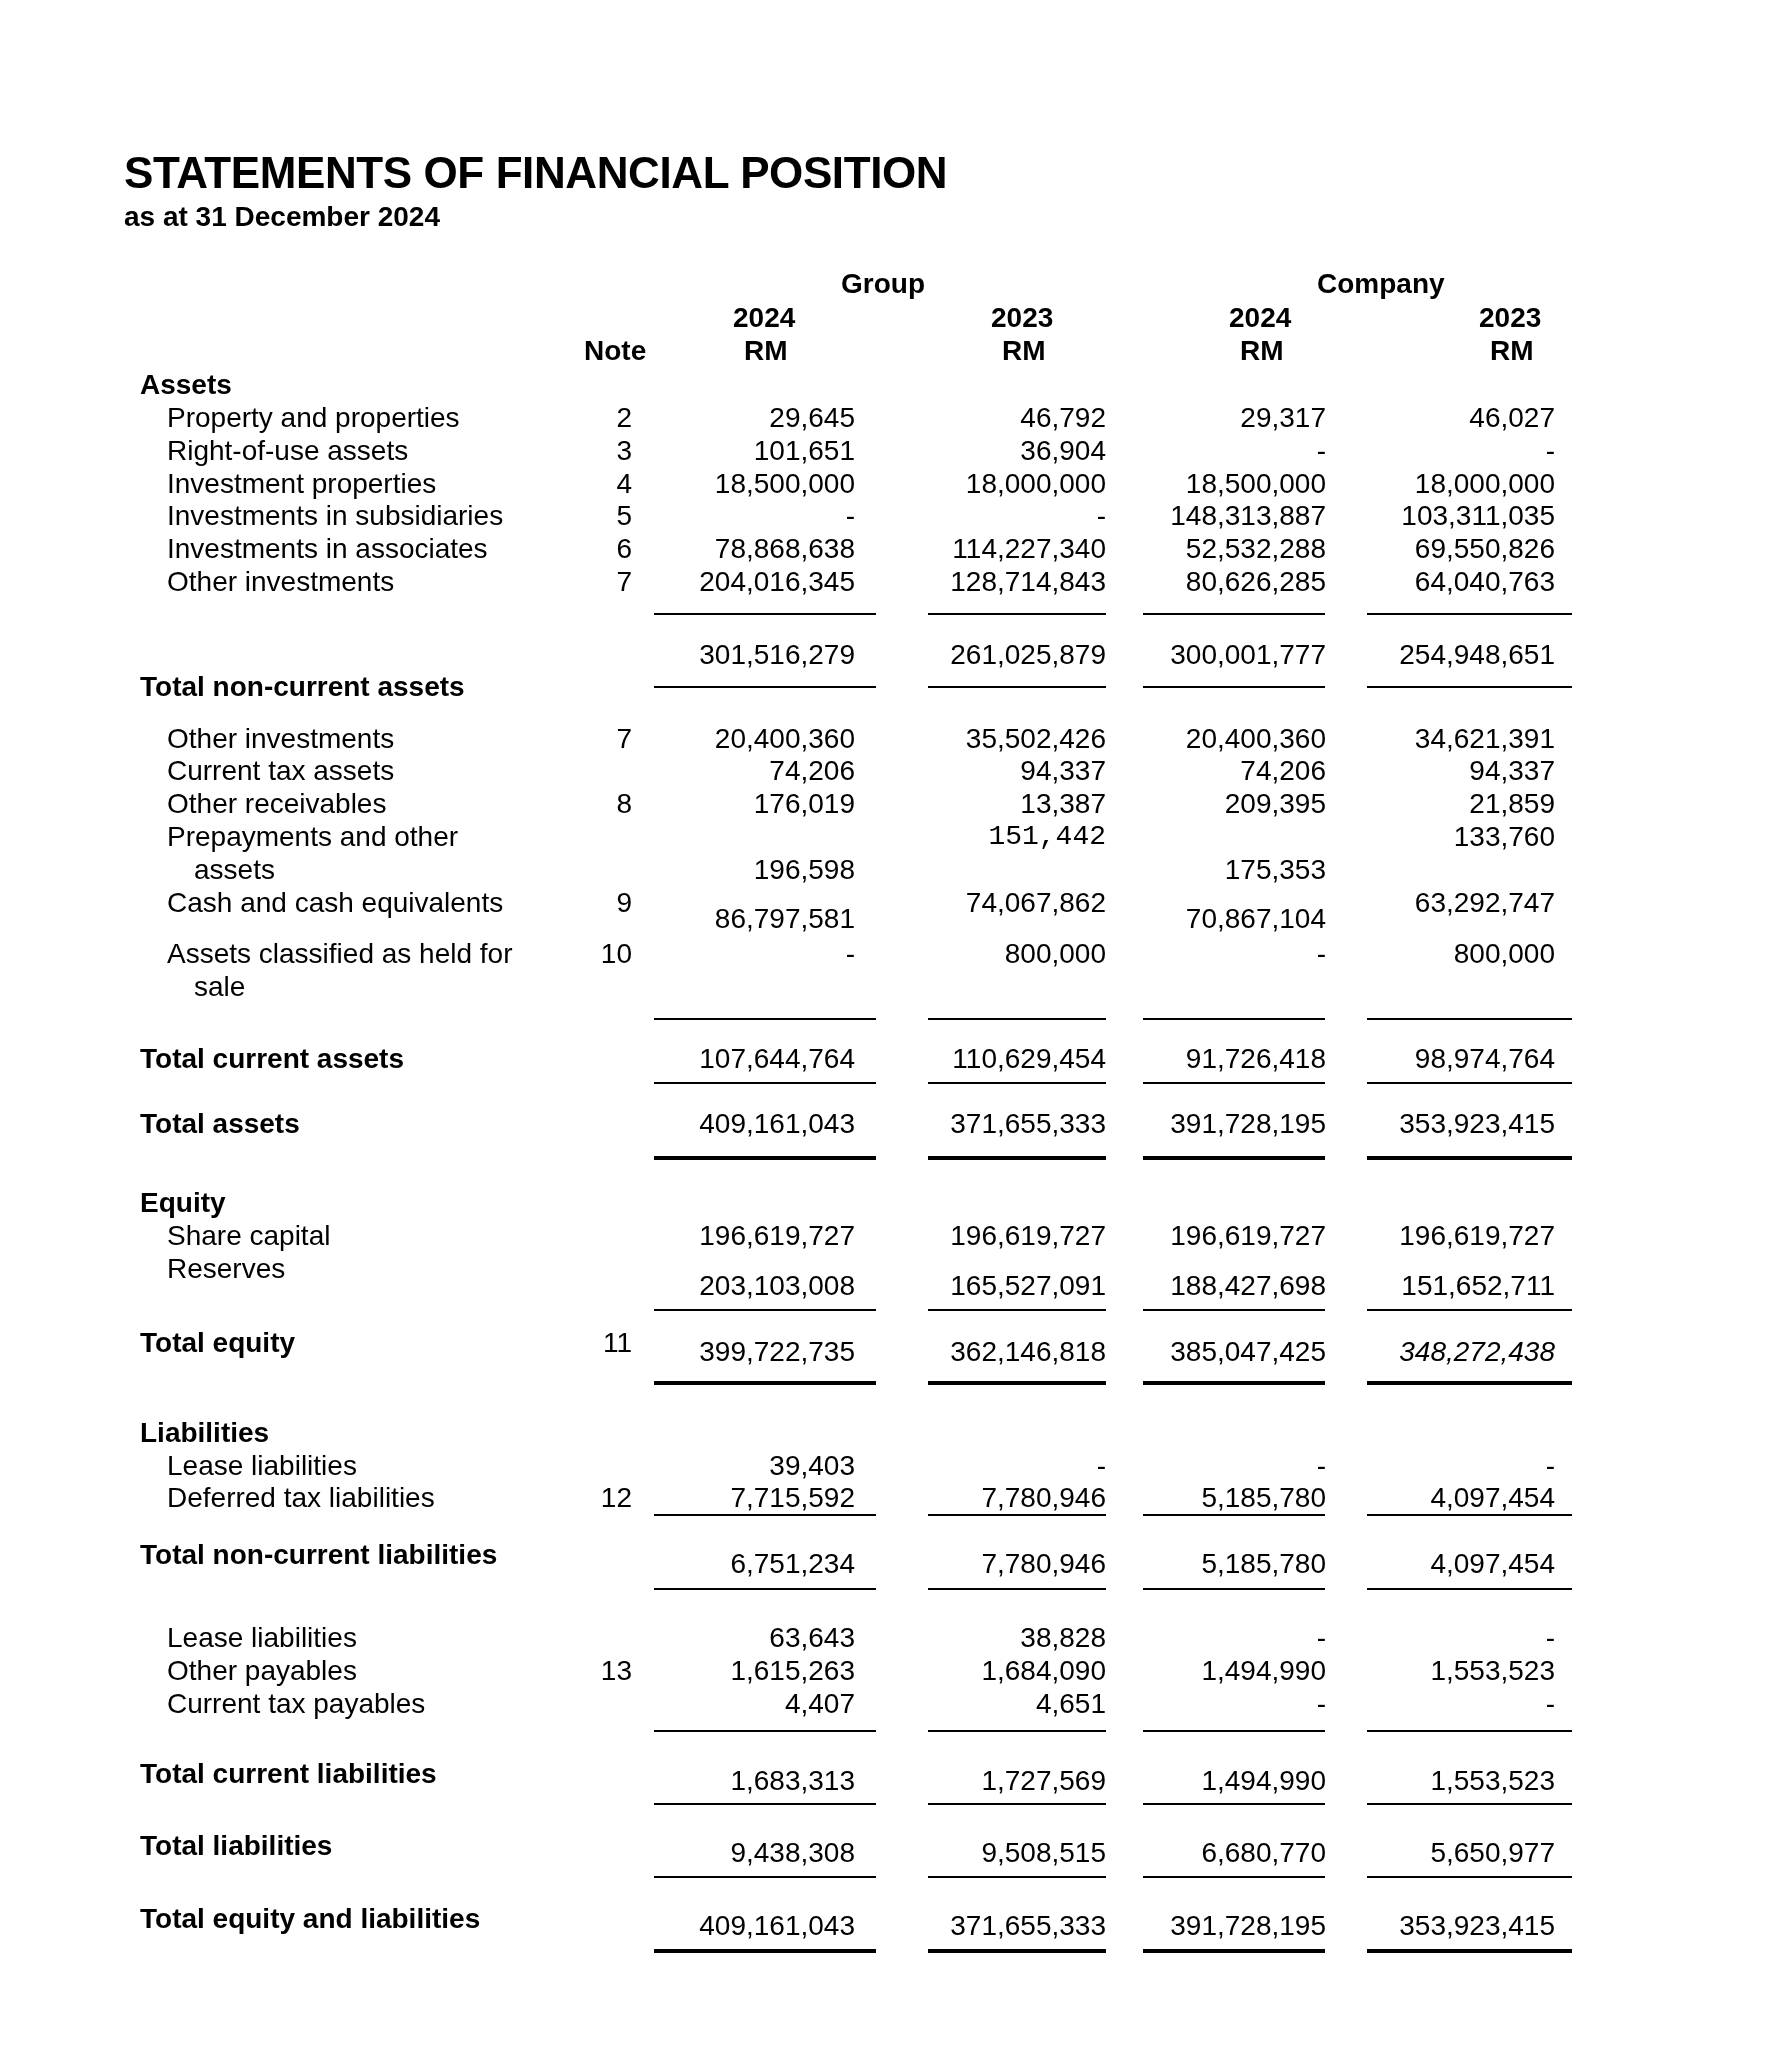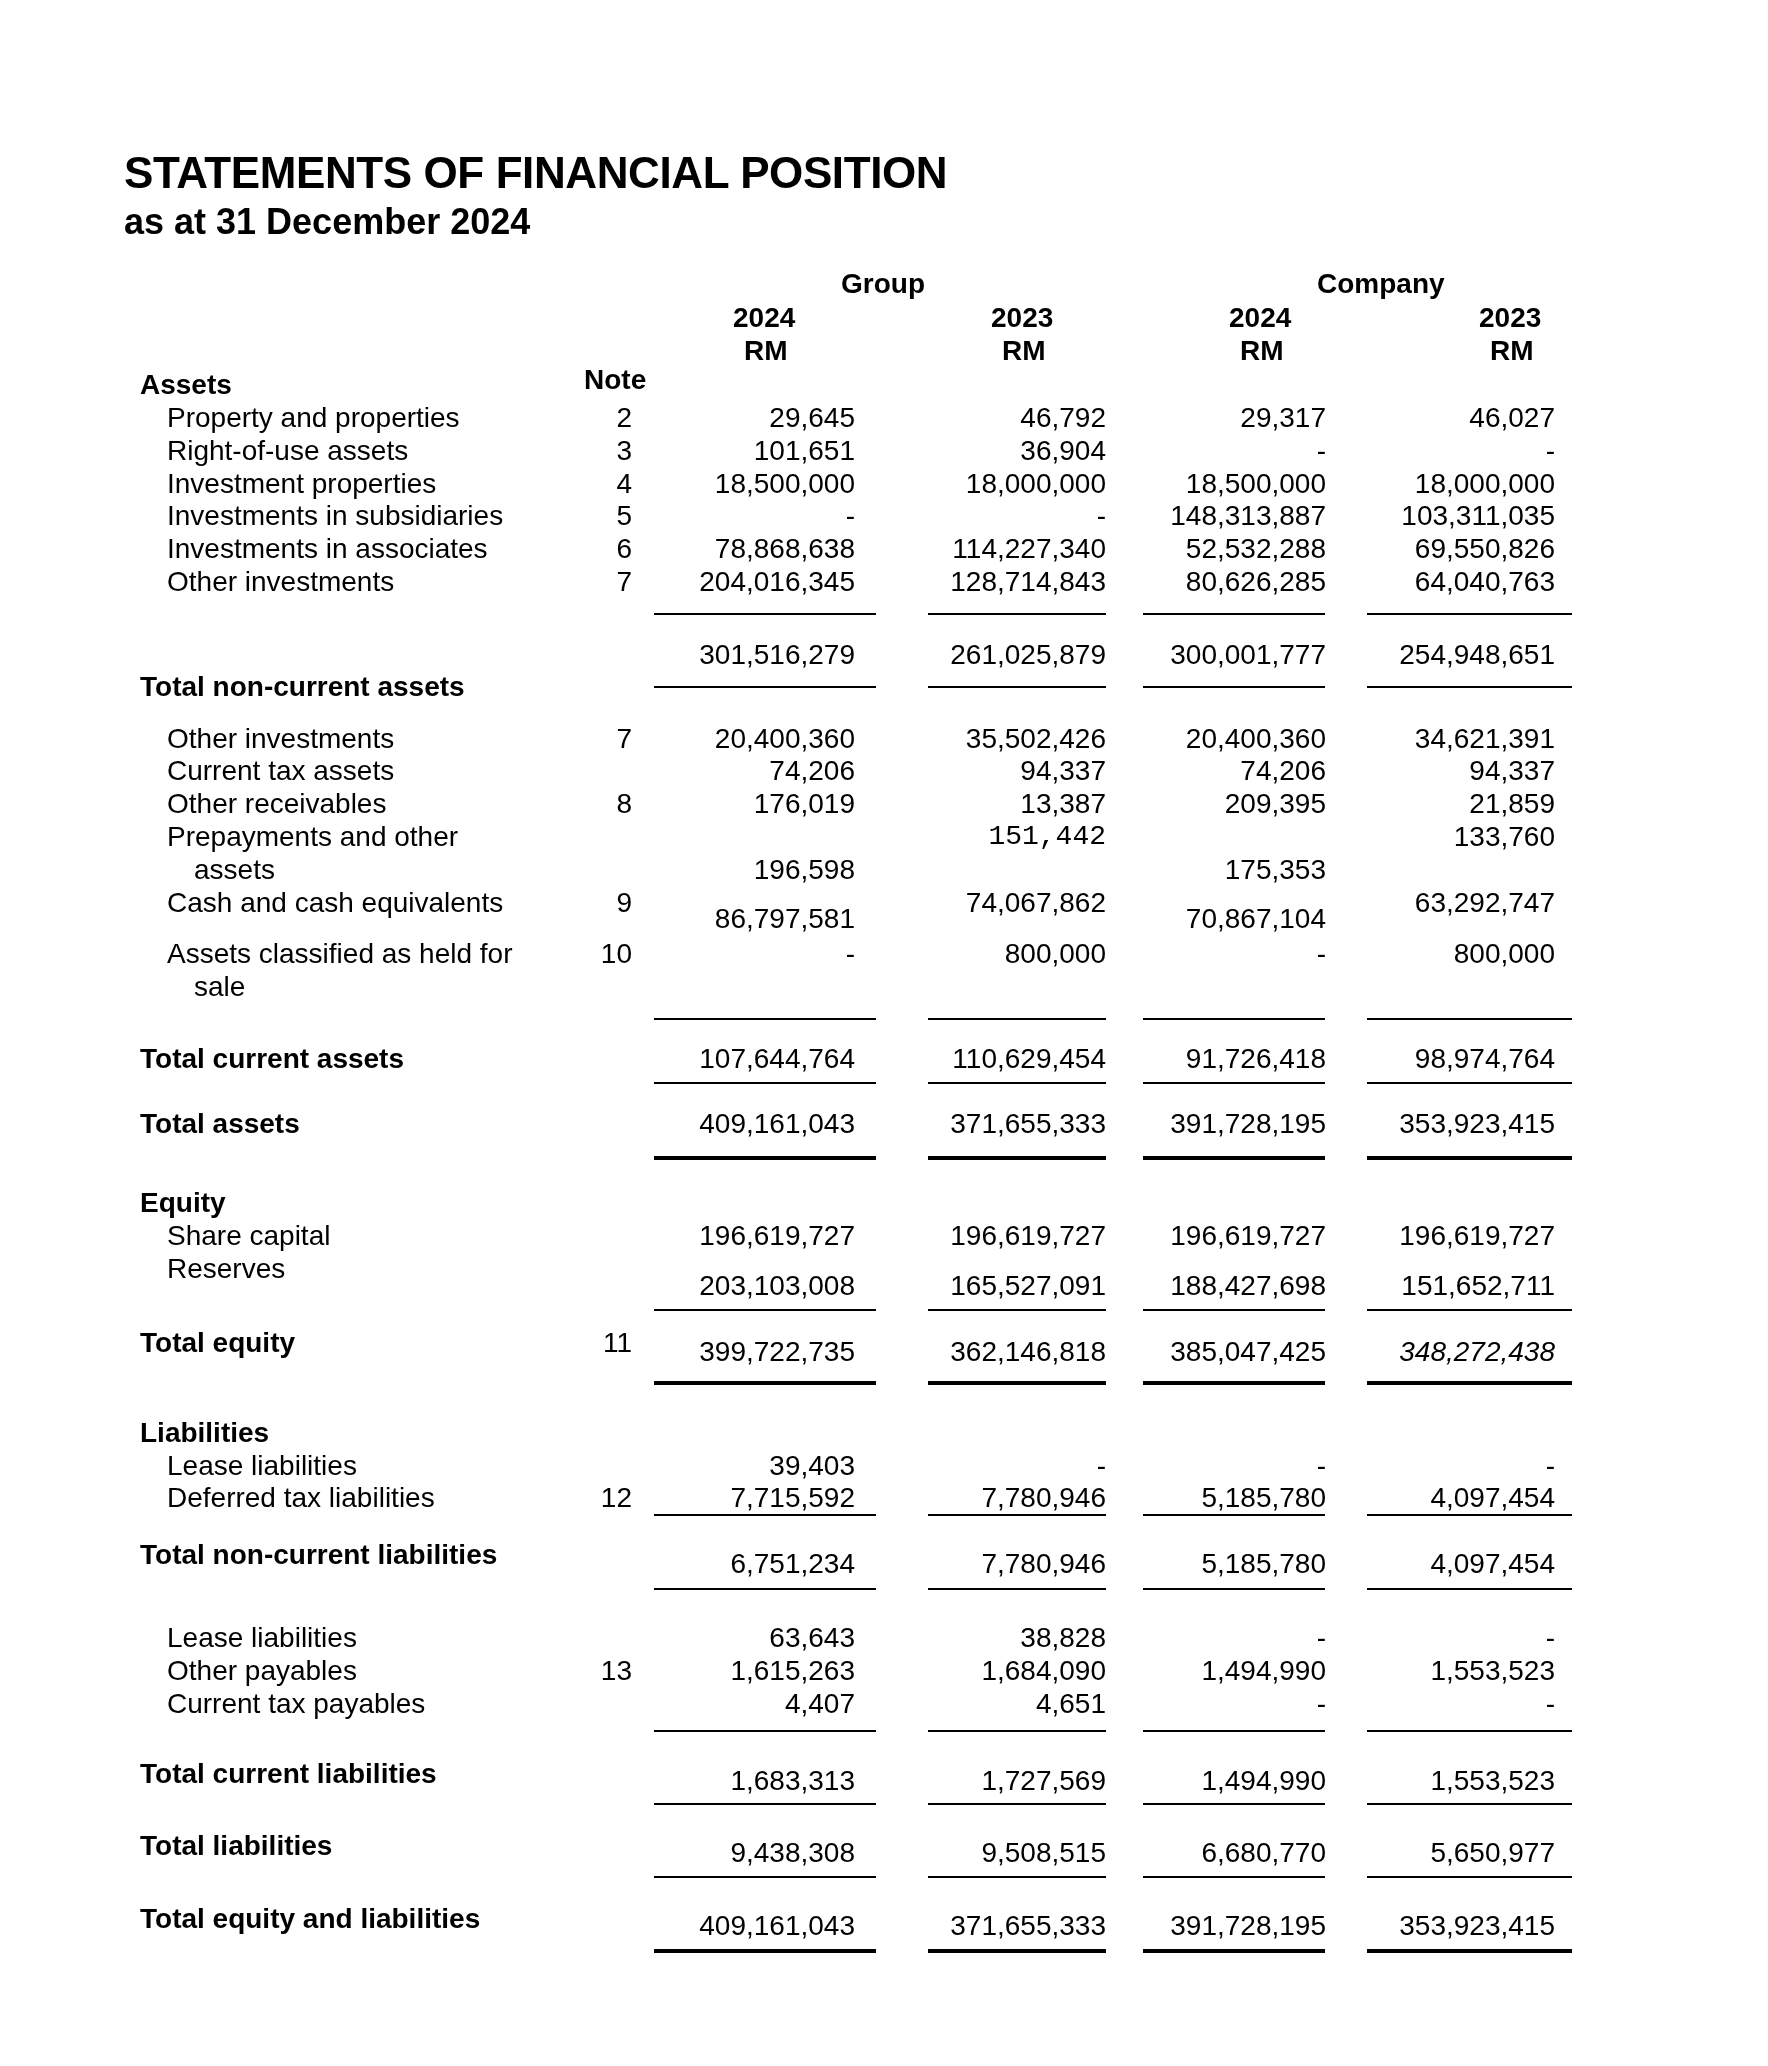--- a/index.html
+++ b/index.html
@@ -1,20 +1,20 @@
 <!DOCTYPE html>
 <html style="font-size:11.4px"><head>
 <meta charset="utf-8">
 <style>
   html, body { margin:0; padding:0; background:#ffffff; }
   body { width:1769px; height:2066px; position:relative; overflow:hidden;
          font-family:"Liberation Sans", sans-serif; color:#000; }
   .abs { position:absolute; white-space:nowrap; }
   .title { left:124px; top:148px; font-size:44px; font-weight:bold; letter-spacing:-0.4px; }
-  .subtitle { left:124px; top:201px; font-size:36px; font-weight:bold; }
+  .subtitle { left:124px; top:201px; font-size:28px; font-weight:bold; }
   .hdr { font-size:28px; font-weight:bold; }
   .lbl { font-size:28px; }
   .bold { font-weight:bold; }
   .num { font-size:28px; text-align:right; }
   .rule { position:absolute; height:2.1px; background:#000; }
   .rule.thick { height:4.3px; }
 </style>
 </head>
 <body>
 
@@ -22,21 +22,21 @@
 <div class="abs subtitle">as at 31 December 2024</div>
 
 <div class="abs hdr" style="left:841px; top:268px;">Group</div>
 <div class="abs hdr" style="left:1317px; top:268px;">Company</div>
 
 <div class="abs hdr" style="left:733px; top:302px;">2024</div>
 <div class="abs hdr" style="left:991px; top:302px;">2023</div>
 <div class="abs hdr" style="left:1229px; top:302px;">2024</div>
 <div class="abs hdr" style="left:1479px; top:302px;">2023</div>
 
-<div class="abs hdr" style="left:584px; top:335px;margin-top:29px;">Note</div>
+<div class="abs hdr" style="left:584px; top:335px;">Note</div>
 <div class="abs hdr" style="left:744px; top:335px;">RM</div>
 <div class="abs hdr" style="left:1002px; top:335px;">RM</div>
 <div class="abs hdr" style="left:1240px; top:335px;">RM</div>
 <div class="abs hdr" style="left:1490px; top:335px;">RM</div>
 
 <div id="rows">
     <div class="abs lbl bold" style="left: 140px; top: 369px;">Assets</div>
     <div class="abs lbl" style="left: 167px; top: 402px;">Property and properties</div>
     <div class="abs num" style="right: 1137px; top: 402px;">2</div>
     <div class="abs num" style="right: 914px; top: 402px;">29,645</div>

